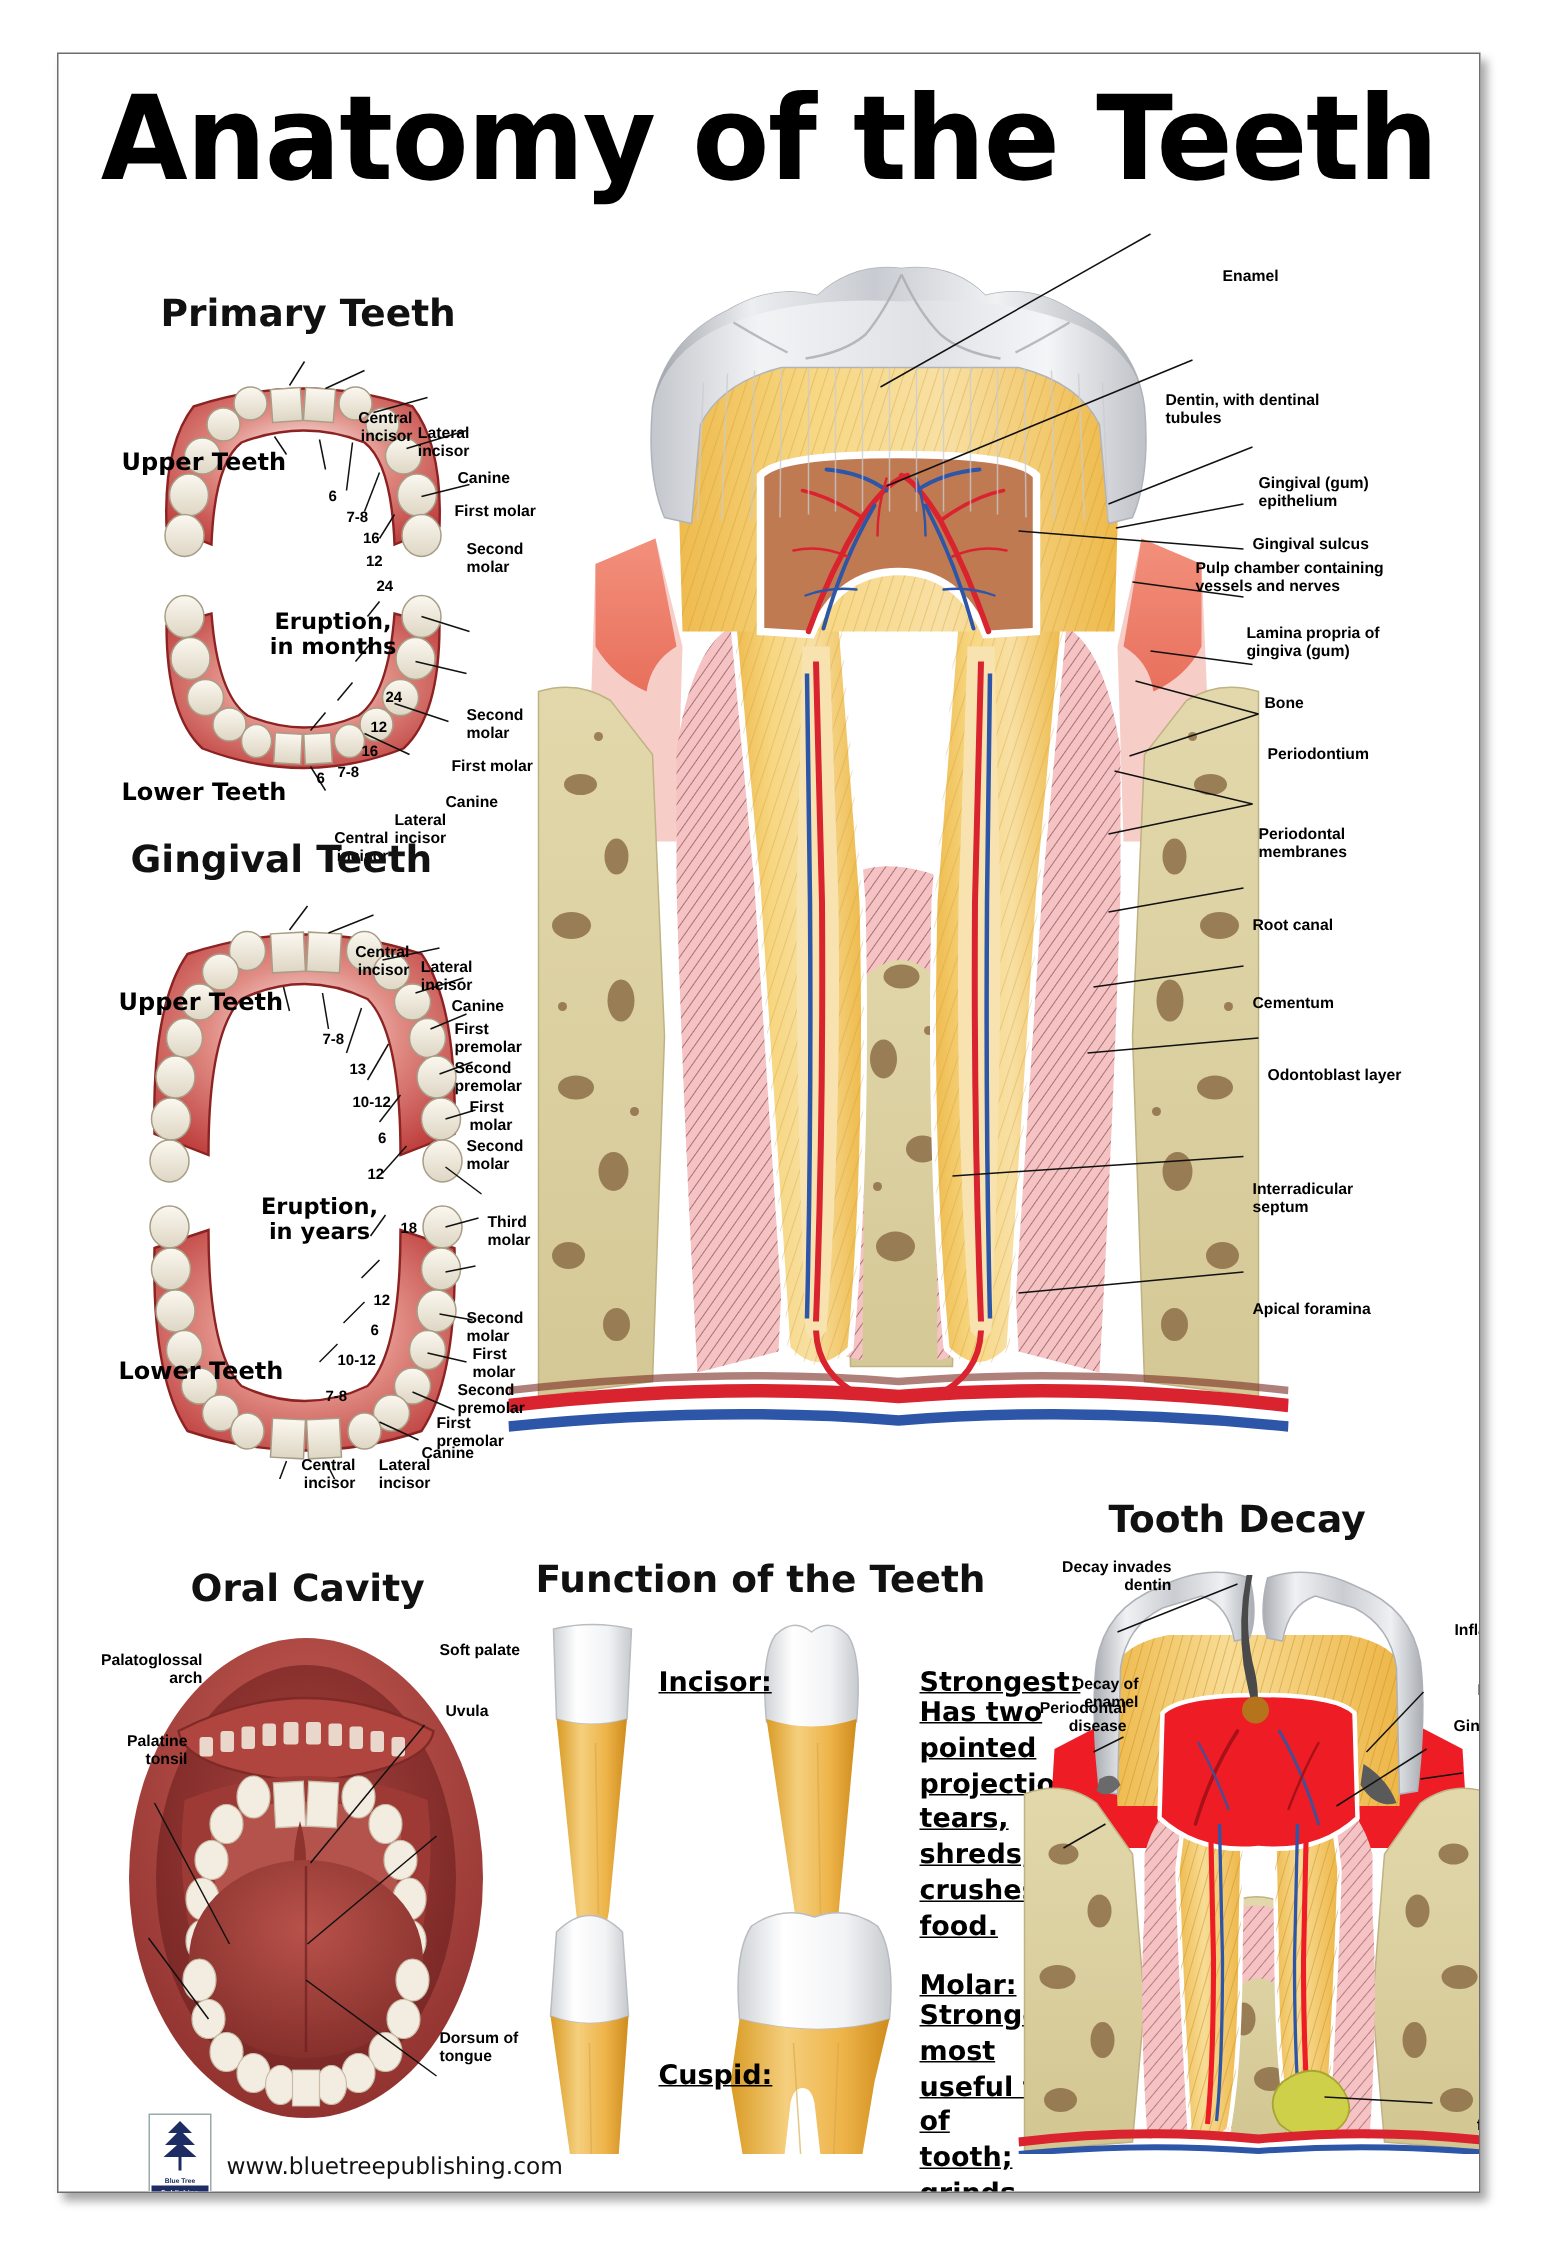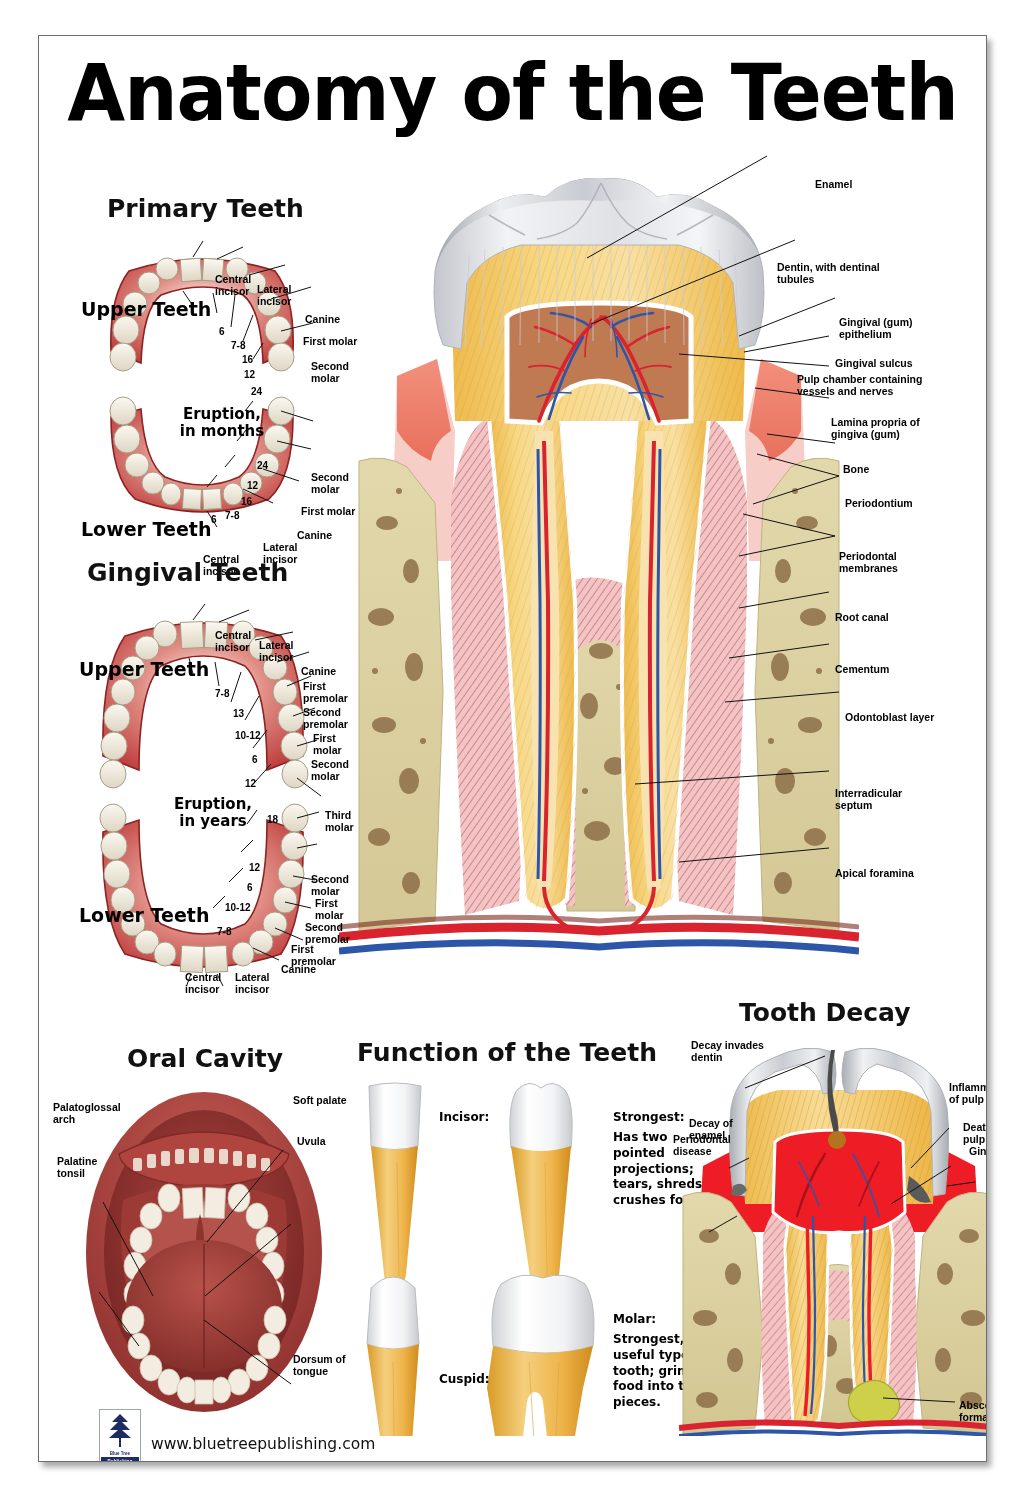--- a/index.html
+++ b/index.html
@@ -18,35 +18,35 @@
     font-family:"DejaVu Sans","Liberation Sans",sans-serif;
     transform:scaleX(.96);}
   .sect-title{position:absolute;font-weight:700;color:#111;
     font-family:"DejaVu Sans","Liberation Sans",sans-serif;font-size:25px;
     white-space:nowrap;}
 
   
   .lbl{position:absolute;font-size:10.5px;font-weight:700;color:#000;
        line-height:1.12;white-space:pre-line;}
   .lbl.r{text-align:left;}
-  .lbl.c{text-align:left;}
+  .lbl.c{text-align:right;}
   .num{position:absolute;font-size:10px;font-weight:700;color:#000;}
-  .archlbl{position:absolute;font-size:19px;font-weight:700;color:#000;
+  .archlbl{position:absolute;font-size:16px;font-weight:700;color:#000;
        font-family:"DejaVu Sans","Liberation Sans",sans-serif;white-space:nowrap;}
   .erupt{position:absolute;font-size:15px;font-weight:700;color:#000;
        text-align:center;line-height:1.15;white-space:pre-line;
        font-family:"DejaVu Sans","Liberation Sans",sans-serif;}
 
   
   #central{position:absolute;left:300px;top:95px;width:520px;height:840px;}
 
   
-  .fn{position:absolute;font-size:12px;line-height:1.32;color:#000;
+  .fn{position:absolute;font-size:18px;line-height:1.32;color:#000;
       font-weight:700;white-space:pre-line;
-      font-family:"DejaVu Sans","Liberation Sans",sans-serif;}
+      font-family:"DejaVu Sans","Liberation Sans",sans-serif;text-decoration:underline;}
 
   
   #footer-text{position:absolute;left:112px;top:1377px;font-size:15.5px;
     line-height:1.35;color:#111;white-space:pre-line;
     font-family:"DejaVu Sans","Liberation Sans",sans-serif;}
   #logo{position:absolute;left:60px;top:1373px;width:40px;height:57px;
     border:1px solid #9aa;background:#fff;}
   #logo .tree{position:absolute;left:4px;top:3px;width:32px;height:36px;}
   #logo .cap{position:absolute;left:1px;bottom:1px;width:38px;height:9px;
     background:#1d2d63;color:#fff;font-size:4.5px;font-weight:700;

